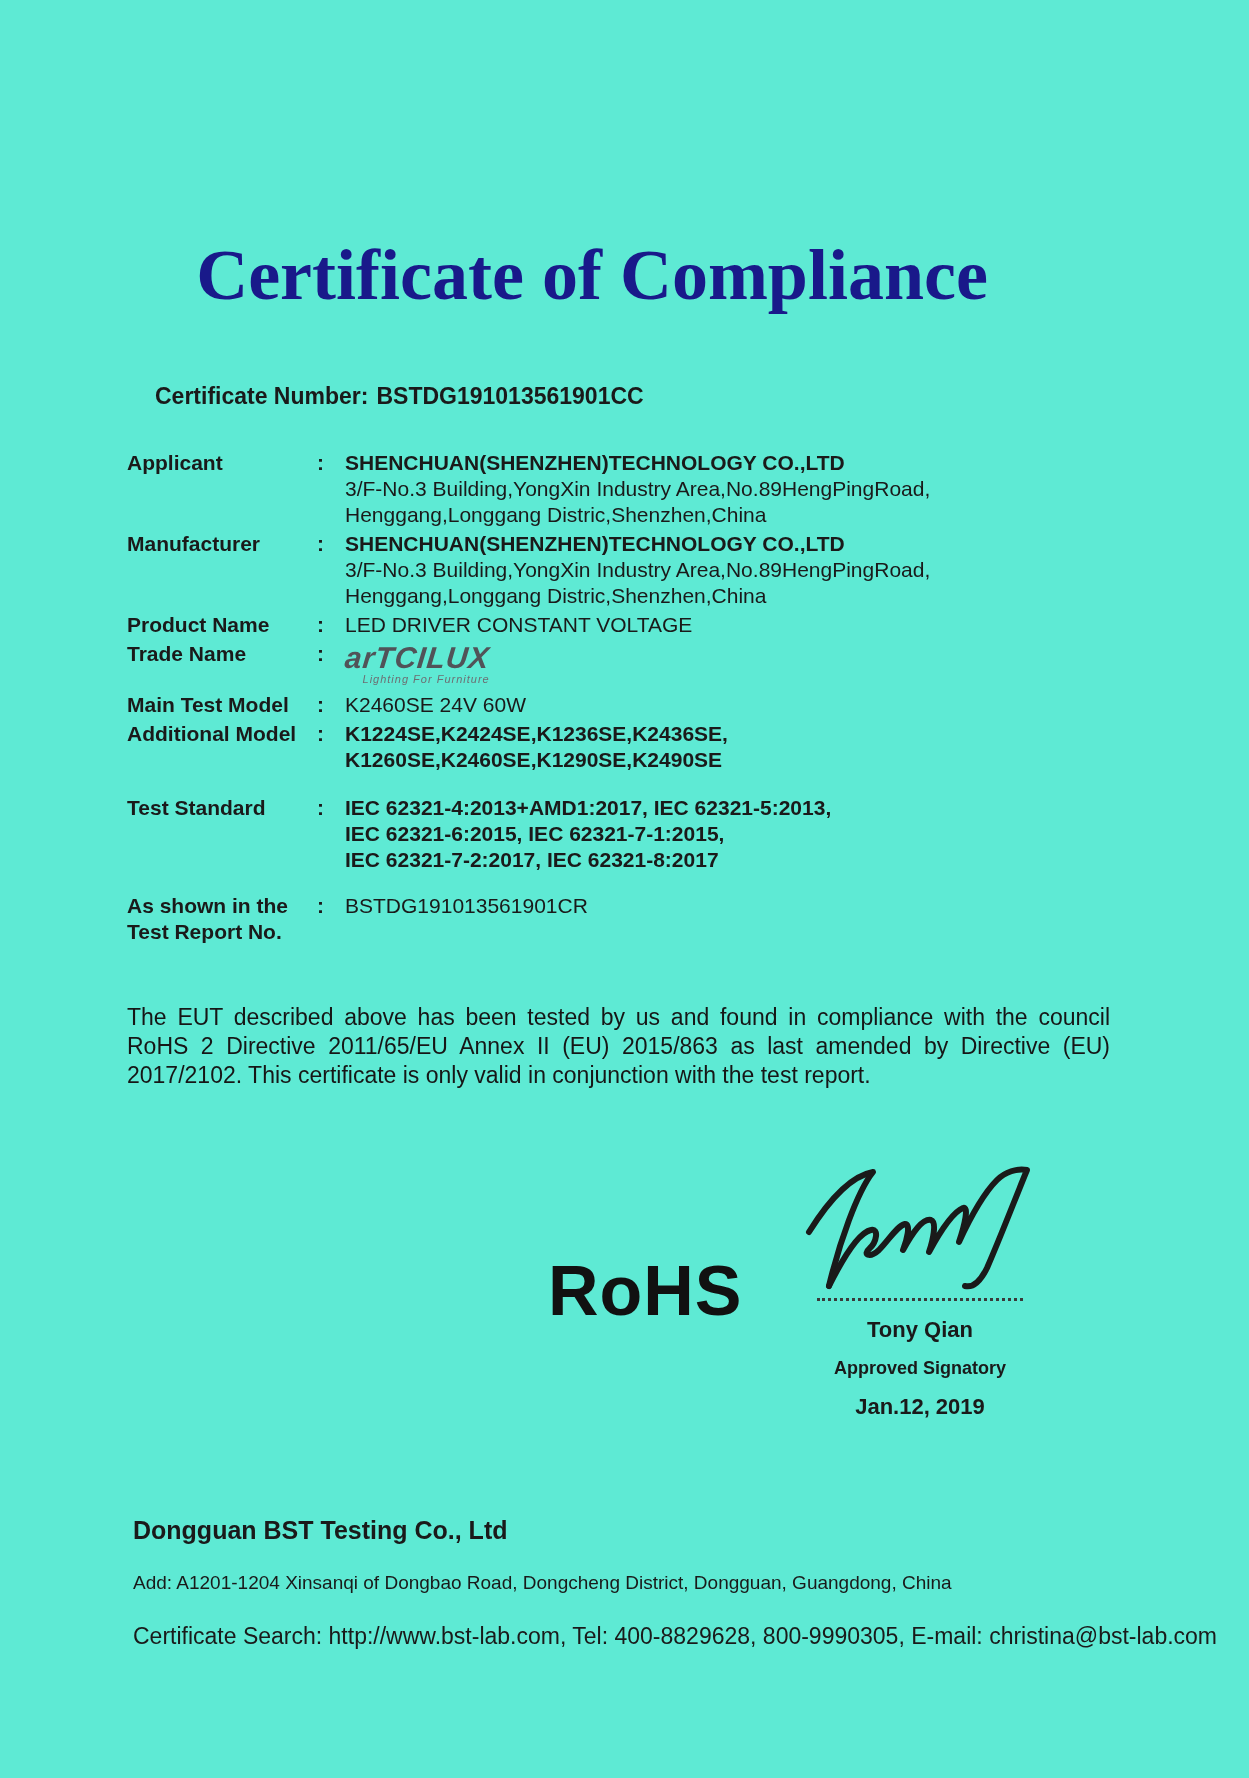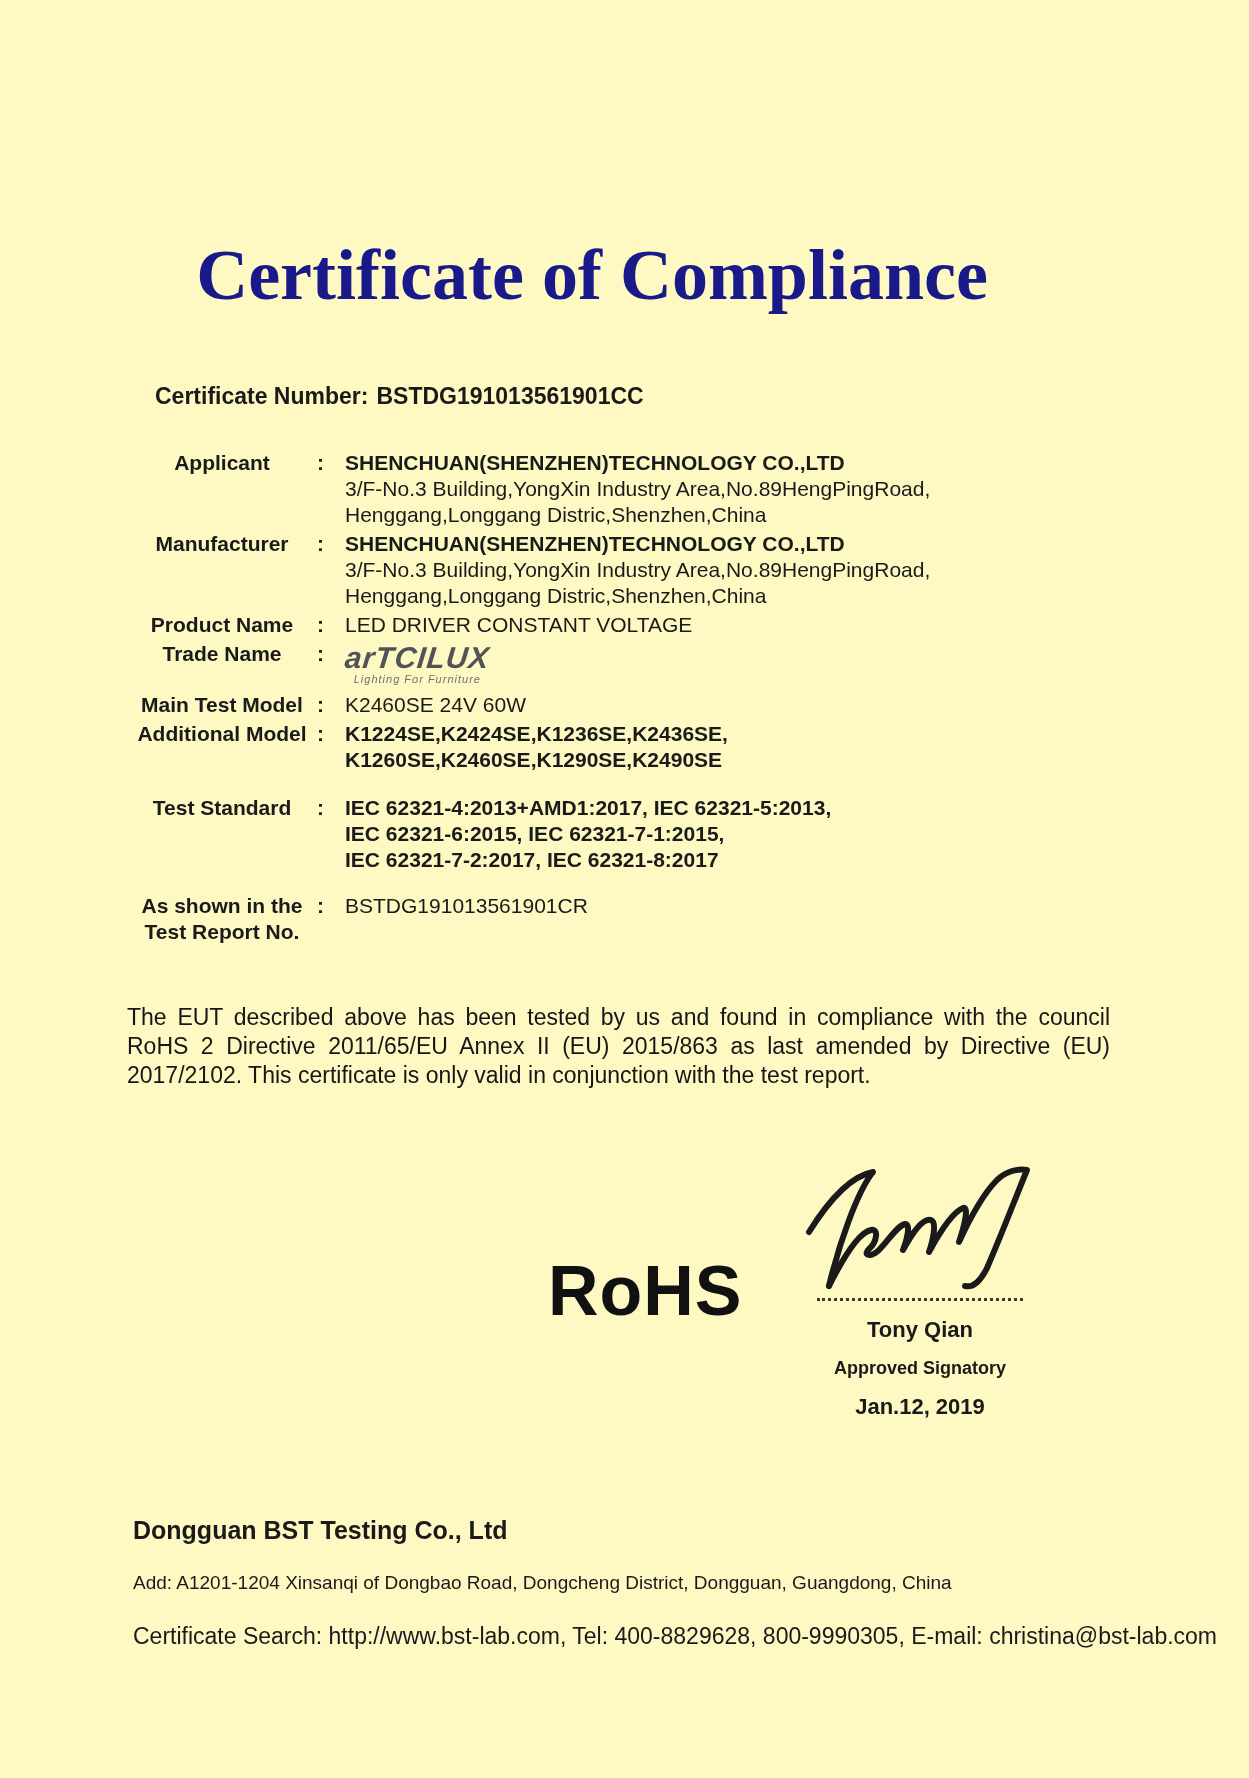--- a/index.html
+++ b/index.html
@@ -3,21 +3,21 @@
 <meta charset="utf-8">
 <style>
   * { margin: 0; padding: 0; box-sizing: border-box; }
   html, body { background: #ffffff; }
   body { font-family: "Liberation Sans", sans-serif; color: #1a1a1a; }
 
   .page {
     position: relative;
     width: 1249px;
     height: 1778px;
-    background: #fef9c3;
+    background: #5eead4;
     overflow: hidden;
     margin: 0 auto;
   }
 
   
   .title {
     position: absolute;
     top: 234px; left: 42px; width: 1100px;
     text-align: center;
     font-family: "Liberation Serif", serif;
@@ -39,21 +39,21 @@
   .cert-num .val { margin-left: 8px; }
 
   
   .info {
     position: absolute;
     top: 450px; left: 127px; width: 995px;
     font-size: 21px;
     line-height: 26px;
   }
   .row { display: flex; align-items: flex-start; margin-bottom: 3px; }
-  .row .lbl { width: 190px; font-weight: bold; flex-shrink: 0; text-align: center; }
+  .row .lbl { width: 190px; font-weight: bold; flex-shrink: 0; }
   .row .col { width: 28px; font-weight: bold; flex-shrink: 0; }
   .row .val { flex: 1; }
   .val .strong { font-weight: bold; }
   .gap-lg { margin-top: 22px; }
   .gap-md { margin-top: 20px; }
 
   
   .brand { display: inline-block; padding-top: 2px; }
   .brand-text {
     display: block;
@@ -61,21 +61,21 @@
     font-weight: bold;
     font-style: italic;
     letter-spacing: 1px;
     color: #515358;
     transform: skewX(-6deg);
     line-height: 30px;
     white-space: nowrap;
   }
   .brand-tag {
     display: block;
-    text-align: center;
+    text-align: right;
     font-size: 11px;
     font-style: italic;
     letter-spacing: 1px;
     color: #6d6f73;
     line-height: 13px;
     white-space: nowrap;
   }
 
   
   .statement {

